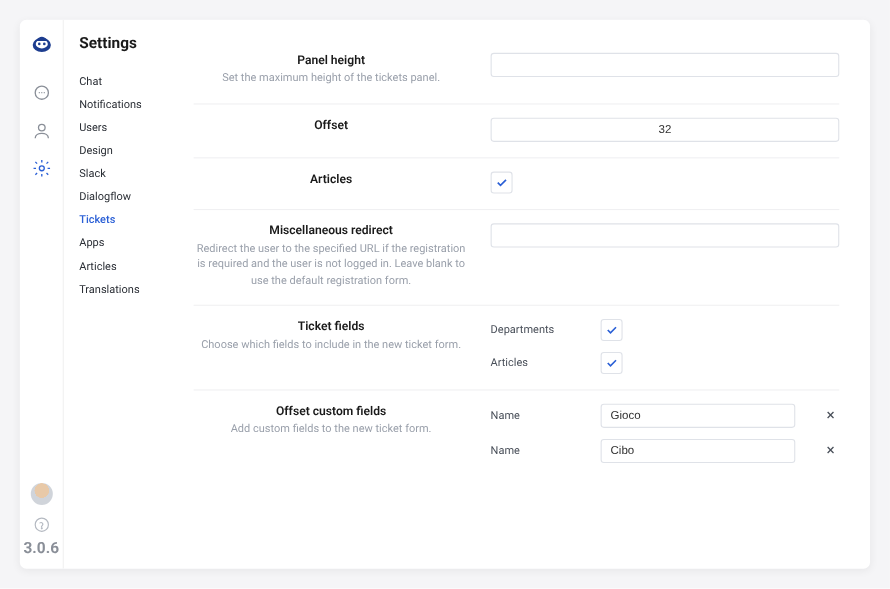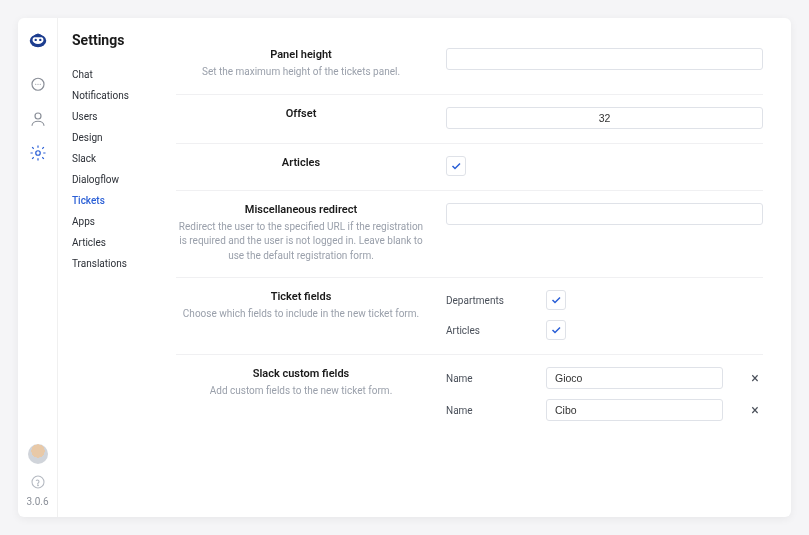--- a/index.html
+++ b/index.html
@@ -45,21 +45,21 @@
   .rail .avatar {
     width: 20px; height: 20px; border-radius: 50%;
     background: radial-gradient(circle at 50% 35%, #e8c9a8 0 40%, #d0d4da 41% 100%);
     margin-bottom: 10px;
   }
   .rail .help {
     width: 16px; height: 16px; color:#b4b9c1; margin-bottom:6px;
     display:flex;align-items:center;justify-content:center;
   }
   .rail .version {
-    font-size: 10px; color:#8a8f98; margin-bottom:10px;
+    font-size: 14px; color:#8a8f98; margin-bottom:10px;font-weight:bold;
   }
   
   .sidebar {
     width: 100px;
     padding: 14px 0 0 14px;
     border-right: 0;
   }
   .sidebar h1 {
     font-size: 14px; font-weight: 700; color:#1a1a1a; margin-bottom: 16px;
   }
@@ -268,21 +268,21 @@
               <svg viewBox="0 0 24 24" fill="none" stroke-width="3">
                 <path d="M5 12l5 5L20 7"></path>
               </svg>
             </div>
         </div>
       </div>
     </div>
 
     <div class="section">
       <div class="sec-left">
-        <div class="sec-title">Slack custom fields</div>
+        <div class="sec-title">Offset custom fields</div>
         <div class="sec-desc">Add custom fields to the new ticket form.</div>
       </div>
       <div class="sec-right">
         <div class="row">
           <div class="row-label">Name</div>
           <input type="text" class="cf-input" value="Gioco" style="">
           <div class="remove">×</div>
         </div>
         <div class="row">
           <div class="row-label">Name</div>

